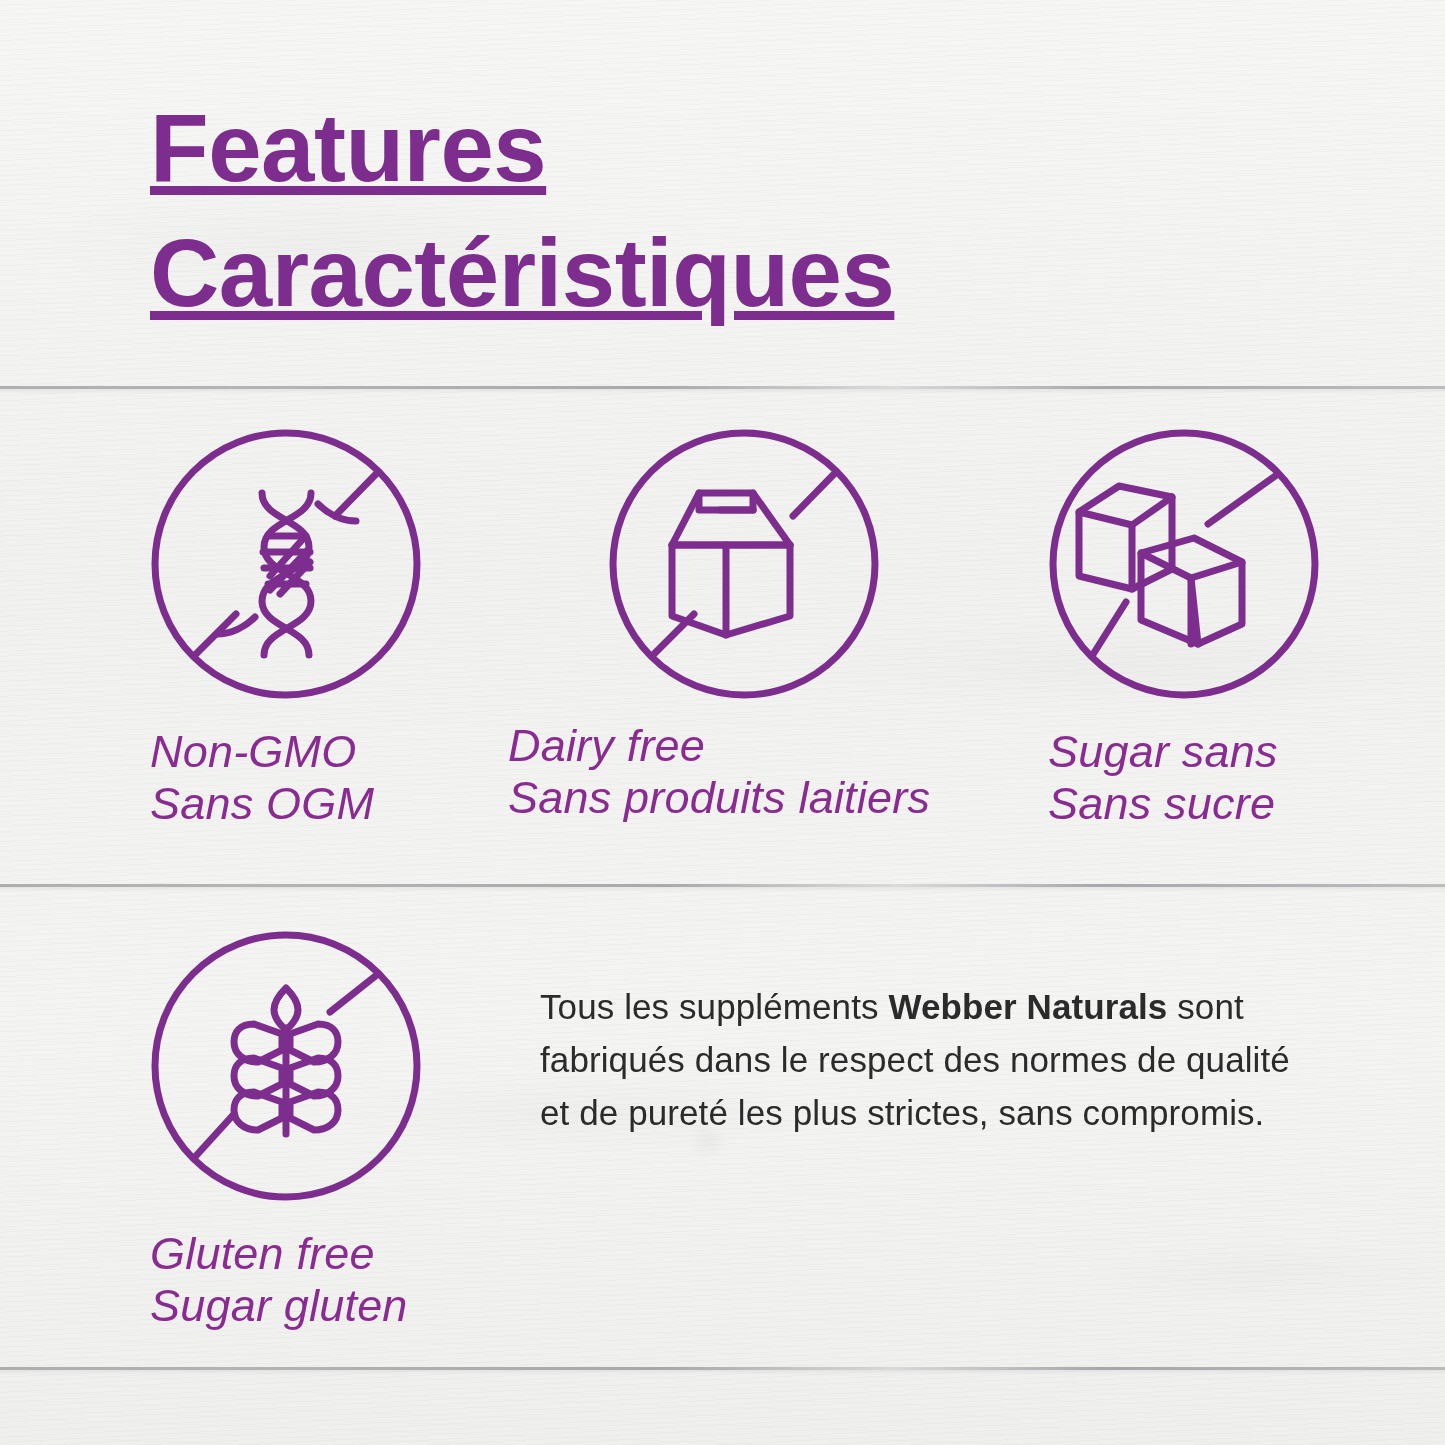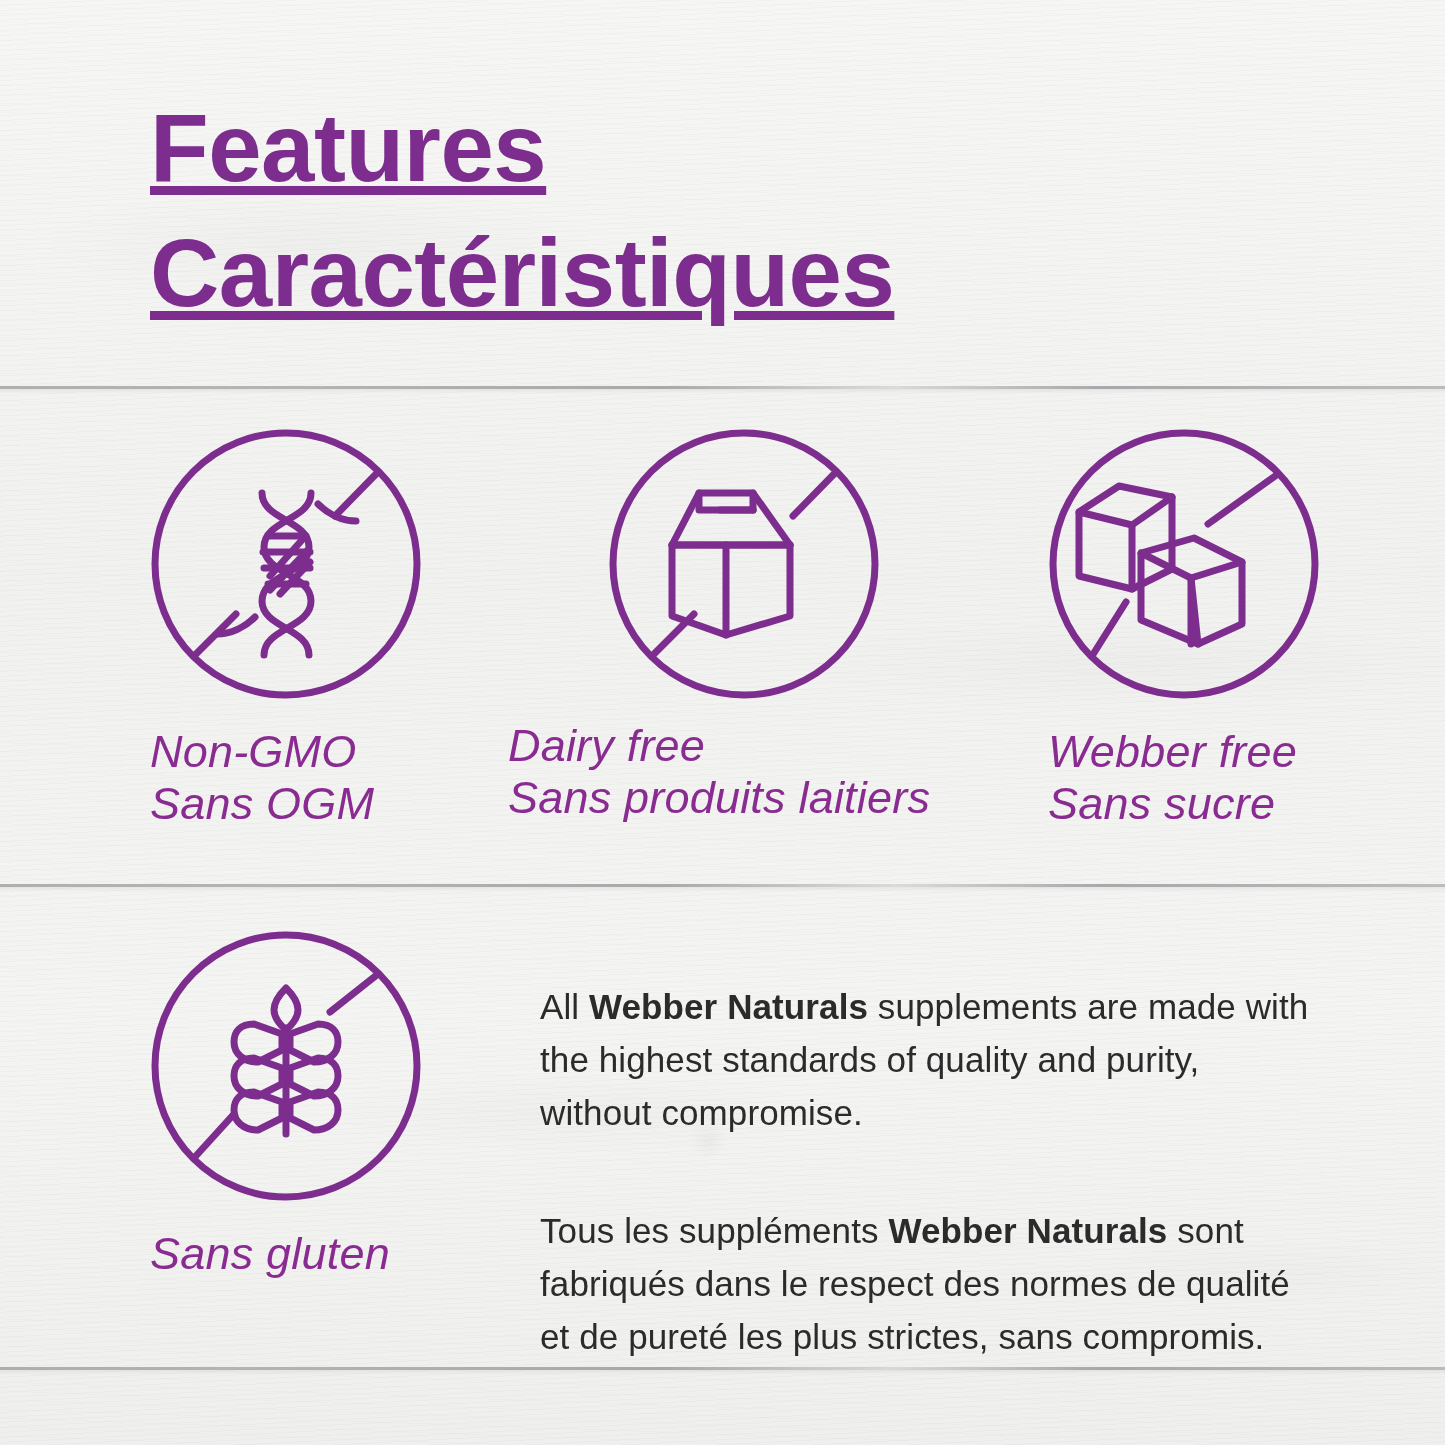--- a/index.html
+++ b/index.html
@@ -217,21 +217,21 @@
         <path d="M31 84 L84 97 L124 69"></path>
         <path d="M84 97 L84 161"></path>
 
         <path d="M93 125 L146 110 L194 134 L194 196 L150 216 L93 192 Z"></path>
         <path d="M93 125 L143 150 L194 134"></path>
         <path d="M143 150 L143 216"></path>
         <path d="M143 150 L150 216"></path>
       </svg>
     </div>
     <div class="feat-label">
-      <span class="ln">Webber free</span>
+      <span class="ln">Sugar sans</span>
       <span class="ln">Sans sucre</span>
     </div>
   </div>
 
   <div class="feature" id="feature-gluten">
     <div class="icon-wrap">
       <svg viewBox="0 0 272 272" fill="none" stroke="#7c2d8d" stroke-width="7" stroke-linecap="round" stroke-linejoin="round">
         <circle cx="136" cy="136" r="131"></circle>
         <line x1="228" y1="44" x2="180" y2="82"></line>
         <line x1="44" y1="228" x2="84" y2="184"></line>
@@ -243,22 +243,22 @@
         <path d="M132 104 L104 94 C90 94 84 102 84 112 C84 124 94 132 108 132 L132 120 Z"></path>
         <path d="M132 138 L104 128 C90 128 84 136 84 146 C84 158 94 166 108 166 L132 154 Z"></path>
         <path d="M132 172 L104 162 C90 162 84 170 84 180 C84 192 94 200 108 200 L132 188 Z"></path>
 
         <path d="M140 104 L168 94 C182 94 188 102 188 112 C188 124 178 132 164 132 L140 120 Z"></path>
         <path d="M140 138 L168 128 C182 128 188 136 188 146 C188 158 178 166 164 166 L140 154 Z"></path>
         <path d="M140 172 L168 162 C182 162 188 170 188 180 C188 192 178 200 164 200 L140 188 Z"></path>
       </svg>
     </div>
     <div class="feat-label">
-      <span class="ln">Sans gluten</span>
+      <span class="ln">Gluten free</span>
+      <span class="ln">Sugar gluten</span>
     </div>
   </div>
 
   <div id="body-copy">
-    <p><span>All </span><b>Webber Naturals</b><span> supplements are made with the highest standards of quality and purity, without compromise.</span></p>
     <p><span>Tous les suppléments </span><b>Webber Naturals</b><span> sont fabriqués dans le respect des normes de qualité et de pureté les plus strictes, sans compromis.</span></p>
   </div>
 
 </div>
 
 </body></html>

